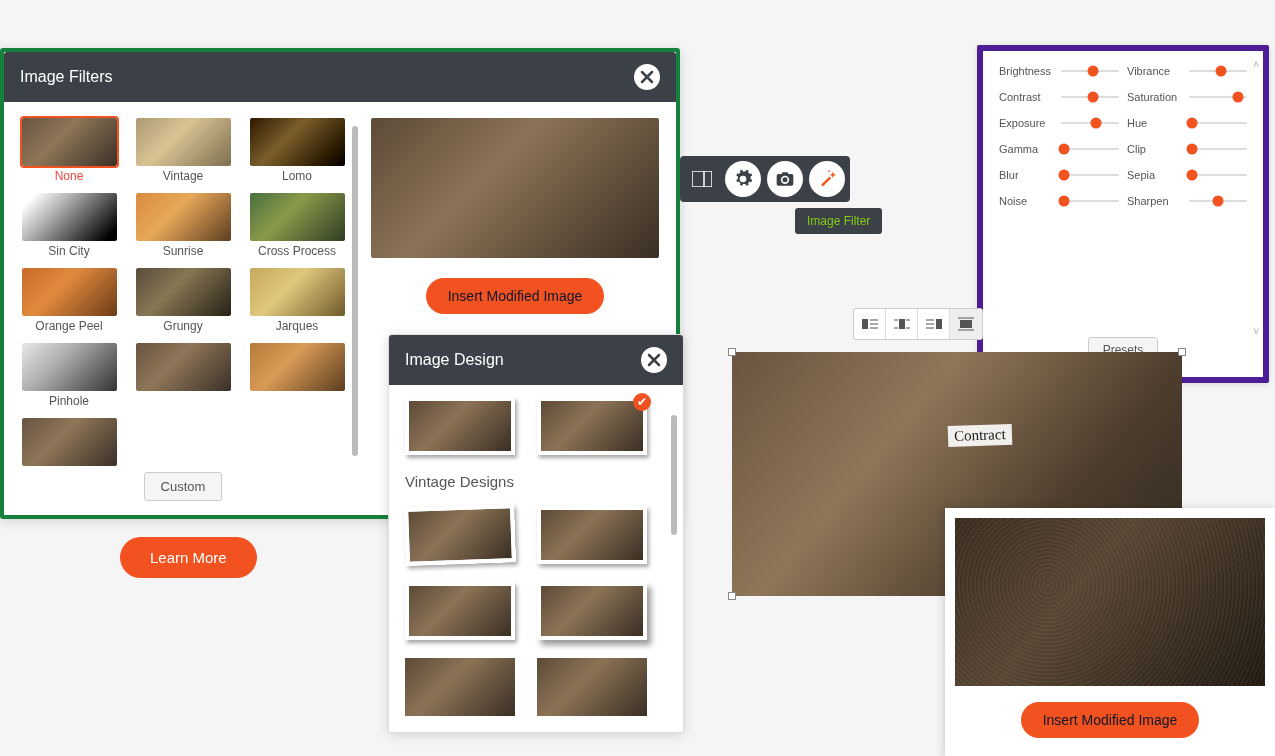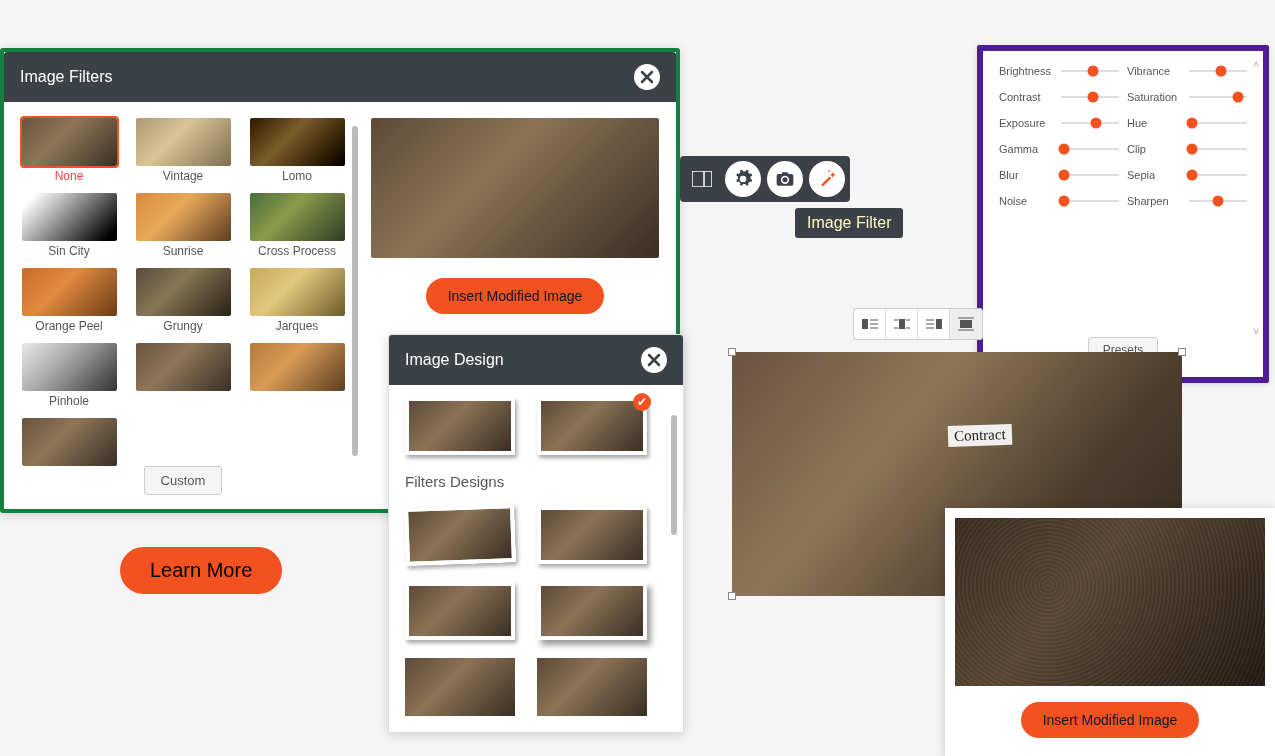--- a/index.html
+++ b/index.html
@@ -16,25 +16,25 @@
   
   .bg-content {
     position: absolute;
     left: 120px;
     top: 495px;
     width: 400px;
     font-size: 14px;
     color: #444;
   }
   .bg-content .learn-more {
-    margin-top: 36px;
+    margin-top: 26px;
     display: inline-block;
     background: #f25120;
-    color: #000000;
-    font-size: 20px;
+    color: #ffffff;
+    font-size: 15px;
     padding: 12px 30px;
     border-radius: 30px;
     border: none;
     cursor: pointer;
   }
 
   
   .filters-panel {
     position: absolute;
     left: 0;
@@ -94,21 +94,21 @@
     margin: 0 auto;
   }
   .filter-item.selected .filter-thumb { outline: 2px solid #f25120; }
   .filter-item.selected .filter-label { color: #ef4444; }
   .filter-label {
     font-size: 12px;
     color: #555;
     margin-top: 3px;
     margin-bottom: 6px;
   }
-  .custom-btn-row { text-align: center; }
+  .custom-btn-row { text-align: center; margin-top: 6px; }
   .custom-btn {
     background: #f5f5f5;
     border: 1px solid #ccc;
     border-radius: 3px;
     padding: 6px 16px;
     font-size: 13px;
     cursor: pointer;
     color: #555;
   }
   .preview-col {
@@ -199,22 +199,22 @@
     border-radius: 50%;
     display: flex; align-items: center; justify-content: center;
     cursor: pointer;
     color: #3c4148;
   }
   .float-toolbar .tb-btn.square { border-radius: 3px; background: transparent; width: 34px; }
   .ft-tooltip {
     position: absolute;
     left: 795px; top: 208px;
     background: #3c4148;
-    color: #fef9c3;
-    font-size: 16px;
+    color: #84cc16;
+    font-size: 12px;
     padding: 6px 12px;
     border-radius: 3px;
   }
 
   
   .sliders-panel {
     position: absolute;
     right: 6px; top: 5px;
     width: 292px;
     background: #fff;
@@ -447,21 +447,21 @@
       <svg width="14" height="14" viewBox="0 0 14 14">
           <path d="M2 2 L12 12 M12 2 L2 12" stroke="#3c4148" stroke-width="2.5" stroke-linecap="round"></path>
         </svg>
     </div>
   </div>
   <div class="design-body">
     <div class="design-row">
       <div class="design-thumb"></div>
       <div class="design-thumb checked"></div>
     </div>
-    <div class="sample-heading">Filters Designs</div>
+    <div class="sample-heading">Vintage Designs</div>
     <div class="design-row">
       <div class="design-thumb" style="transform:rotate(-2deg)"></div>
       <div class="design-thumb"></div>
     </div>
     <div class="design-row">
       <div class="design-thumb"></div>
       <div class="design-thumb" style="box-shadow:4px 5px 6px rgba(0,0,0,0.4)"></div>
     </div>
     <div class="design-row" style="margin-bottom:4px">
       <div class="design-thumb" style="border:none;box-shadow:none"></div>

